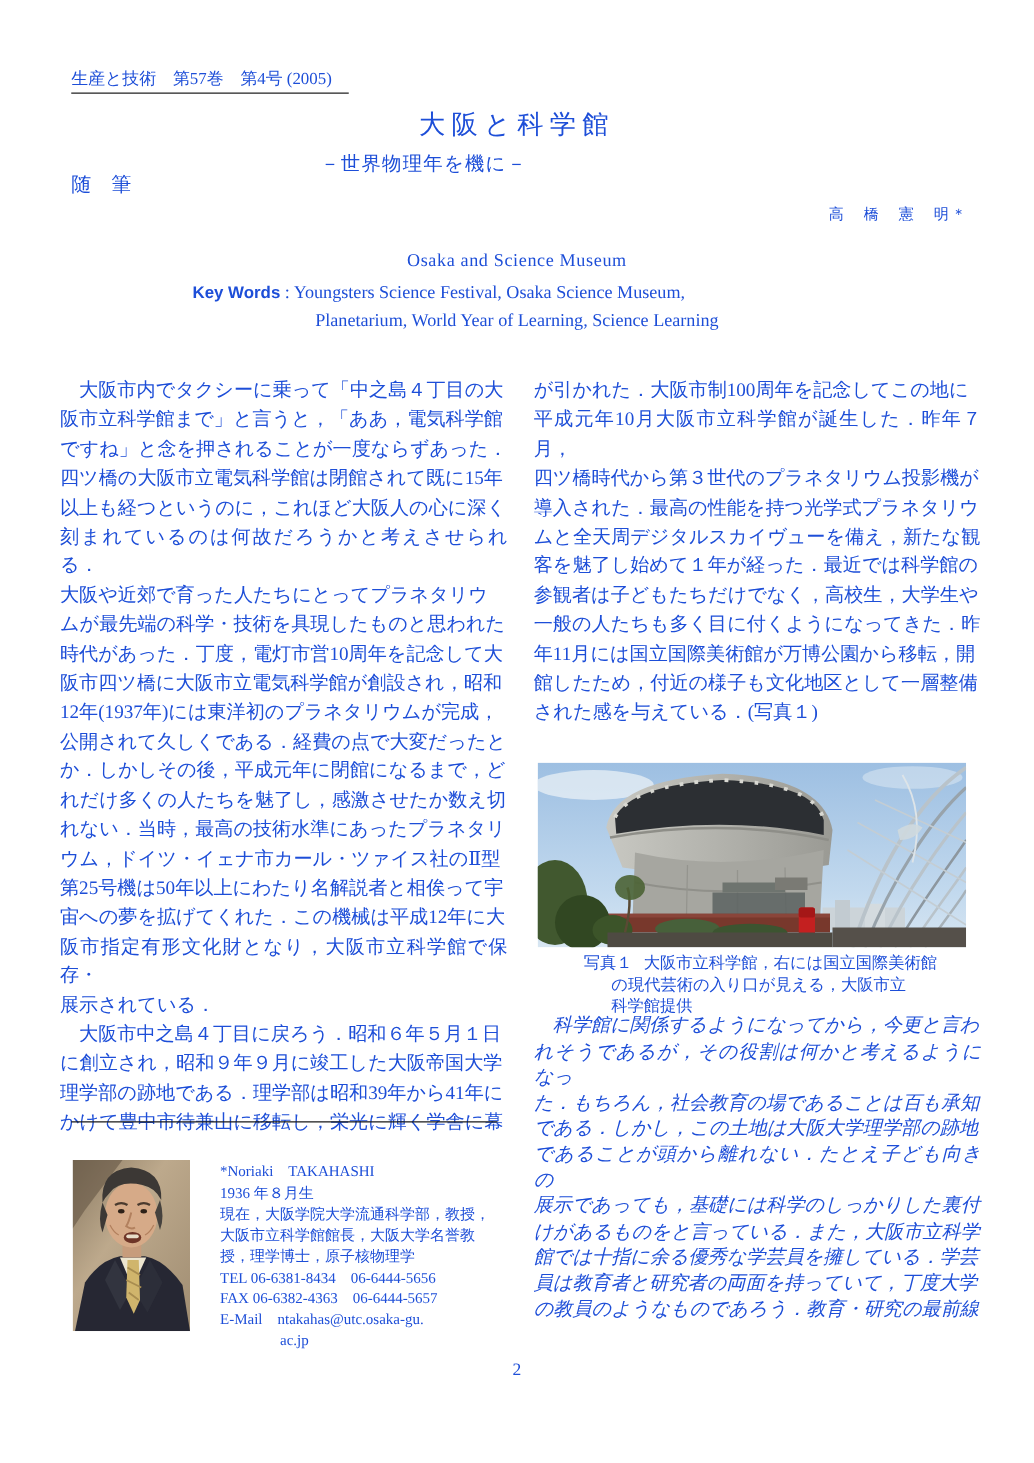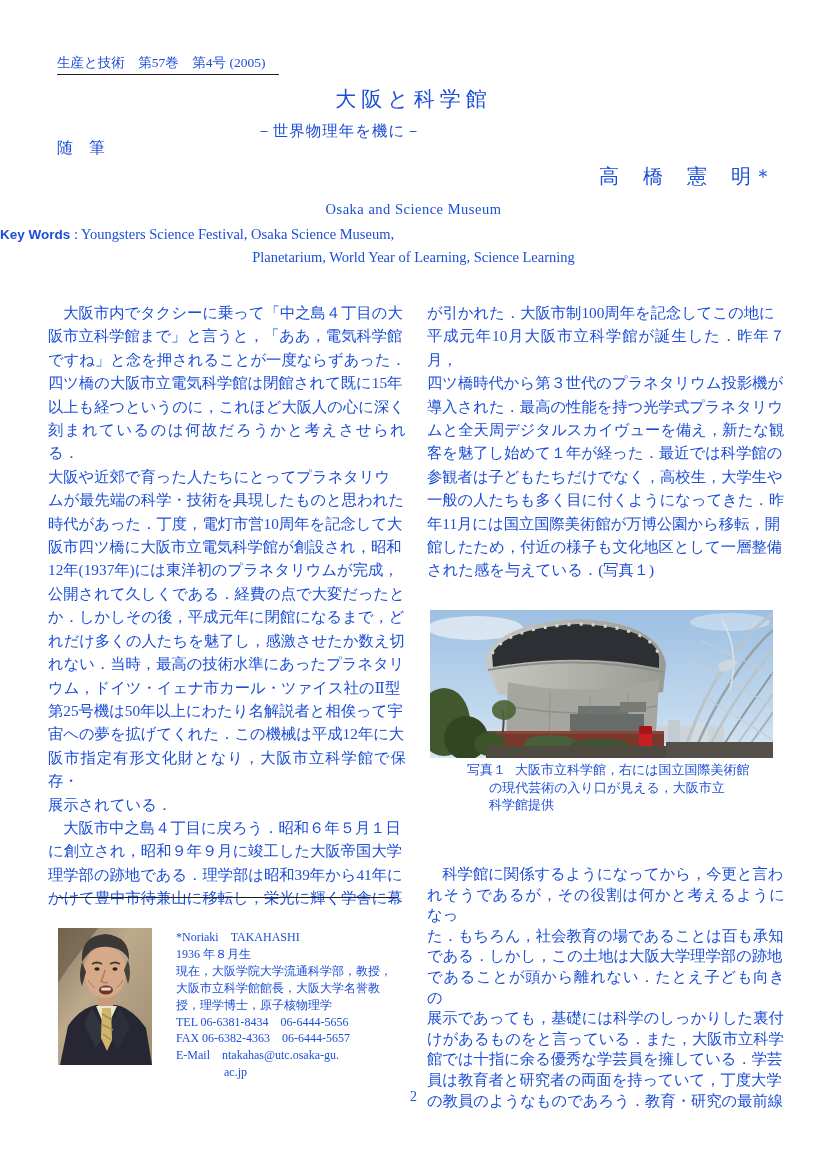--- a/index.html
+++ b/index.html
@@ -30,50 +30,50 @@
     text-align:center;
     font-size:15.5px;
     letter-spacing:1px;
   }
   .category{
     left:57px;top:138px;
     font-size:16px;
   }
   .author{
     right:52px;top:163px;
-    font-size:20px;
+    font-size:12px;
     letter-spacing:2px;
   }
   .en-title{
     left:0;top:201px;width:827px;
     text-align:center;
     font-size:14.5px;
     letter-spacing:0.5px;
   }
   .keywords-line{
     left:0;top:226px;width:702px;
-    text-align:left;
+    text-align:center;
     font-size:14.5px;
   }
   .kw-label{font-weight:bold;font-family:"Liberation Sans","DejaVu Sans",sans-serif;font-size:13.5px;}
   .keywords-line2{
     left:0;top:249px;width:827px;
     text-align:center;
     font-size:14.5px;
   }
   .body-col{
     width:358px;
     font-size:15.3px;
     line-height:23.4px;
     white-space:pre-line;
     text-align:justify;
   }
   .left-col{left:48px;top:301px;}
   .right-col-p1{left:427px;top:301px;}
-  .right-col-p2{left:427px;top:864px;line-height:20.6px;}
+  .right-col-p2{left:427px;top:811px;line-height:20.6px;font-style:italic;}
   .photo-frame{
     left:430px;top:610px;width:343px;height:148px;
     overflow:hidden;
   }
   .photo-frame svg{display:block;}
   .caption{
     left:467px;top:761px;width:310px;
     font-size:13px;line-height:17.6px;
   }
   .caption-row1{white-space:nowrap;}

